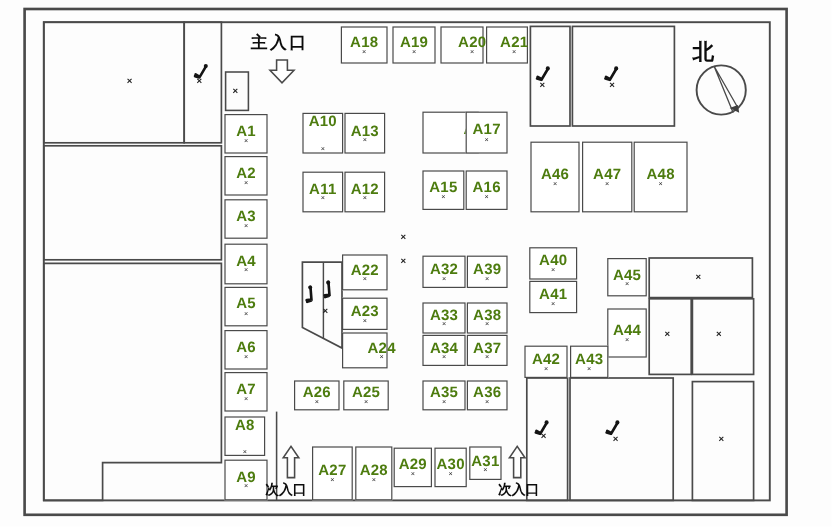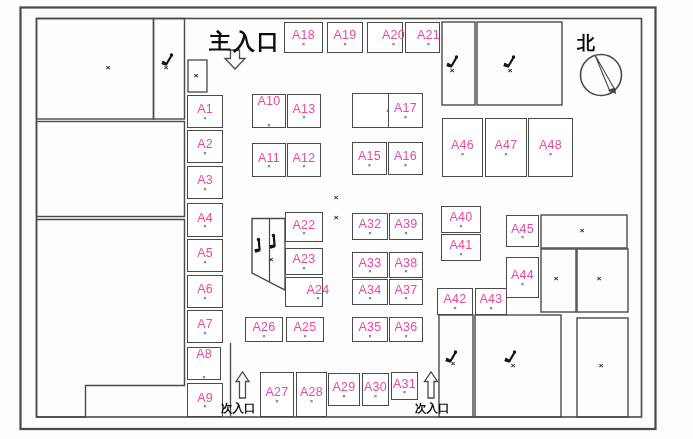--- a/index.html
+++ b/index.html
@@ -7,31 +7,31 @@
     position:relative;width:693px;height:439px;background:#fdfdfd;
     font-family:"Liberation Sans","DejaVu Sans",sans-serif;overflow:hidden;
   }
   .walls{position:absolute;left:0;top:0;}
   .booth{
     position:absolute;box-sizing:border-box;background:#ffffff;
     border:1.5px solid #4a4a4a;display:flex;flex-direction:column;
     align-items:center;justify-content:center;z-index:3;
   }
   .booth .bl{
-    font-weight:normal;font-size:12.5px;color:#ec4899;line-height:1;
+    font-weight:bold;font-size:12.5px;color:#4d7c0f;line-height:1;
     white-space:nowrap;letter-spacing:0.2px;
   }
   .booth .bm{font-size:6px;color:#2b2b2b;line-height:3px;margin-top:1px;}
   .cross{
     position:absolute;z-index:2;font-size:8px;font-weight:bold;color:#222;
     transform:translate(-50%,-50%);line-height:1;
   }
   .stairs{position:absolute;z-index:2;width:13px;height:14px;}
   .plabel{position:absolute;z-index:4;color:#0c0c0c;white-space:nowrap;}
-  .main-entrance{left:209px;top:27px;font-size:22px;font-weight:bold;letter-spacing:2px;}
+  .main-entrance{left:209px;top:27px;font-size:14px;font-weight:bold;letter-spacing:2px;}
   .north-label{left:577px;top:31px;font-size:18px;font-weight:bold;}
   .sec-left{left:221px;top:401px;font-size:11.5px;font-weight:bold;}
   .sec-right{left:415px;top:401px;font-size:11.5px;font-weight:bold;}
 </style>
 </head>
 <body>
 
 <div class="stage">
 
   <svg class="walls" width="693" height="439" viewBox="0 0 693 439">

